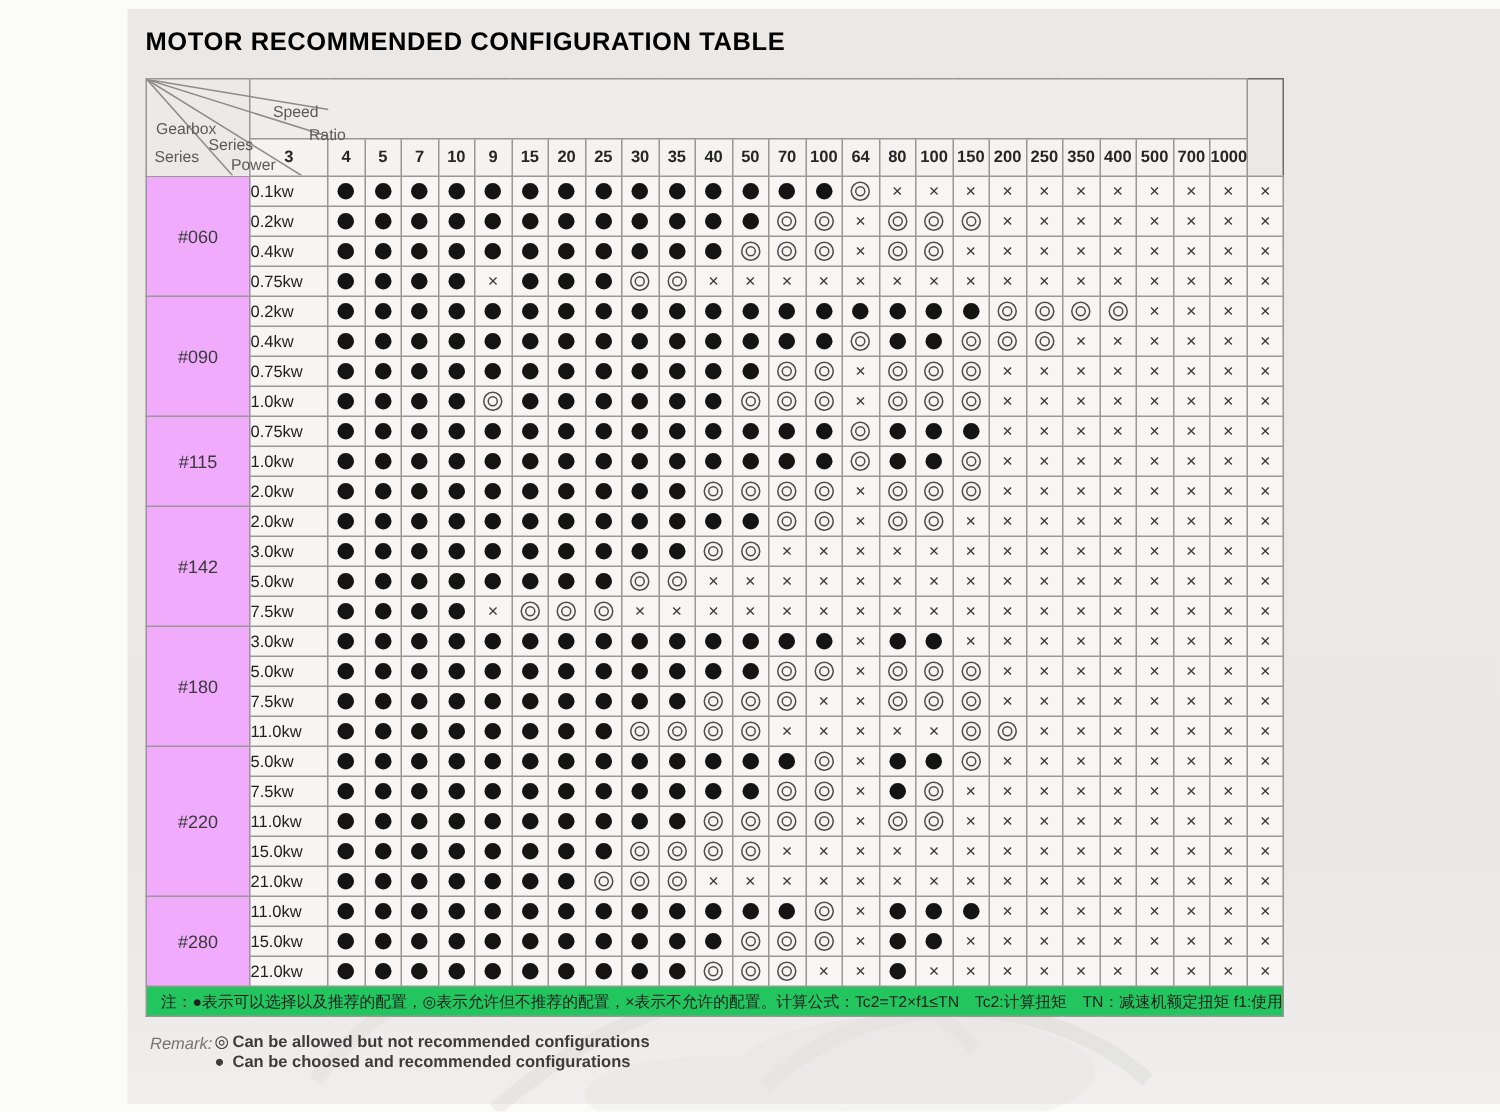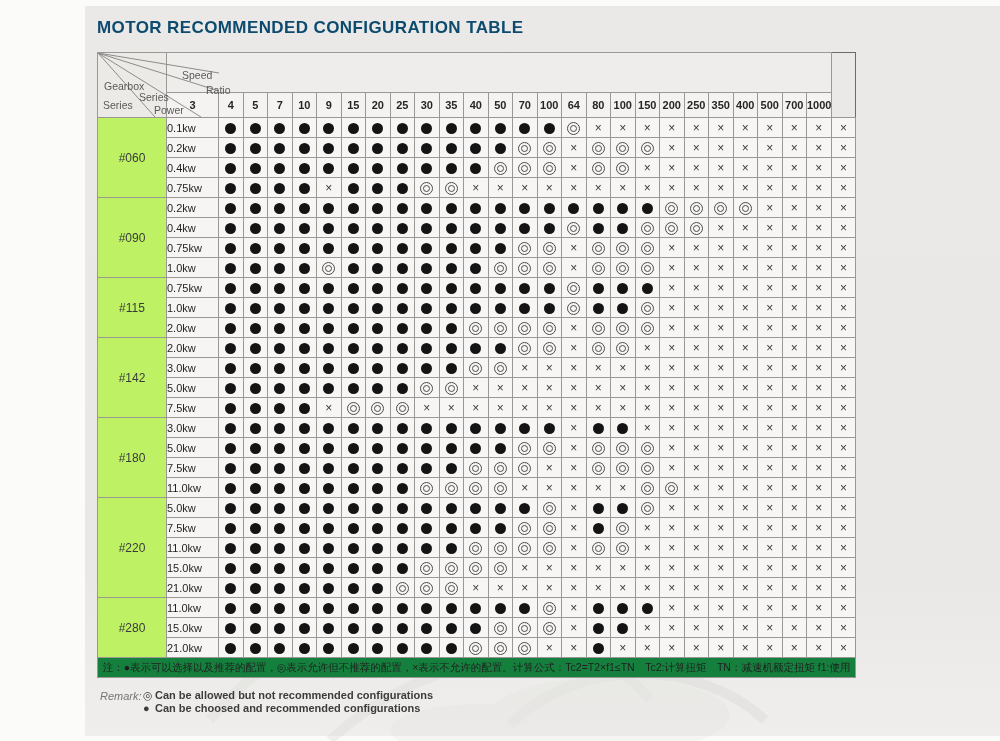--- a/index.html
+++ b/index.html
@@ -7,21 +7,21 @@
     width:1000px;height:741px;position:relative;overflow:hidden;
     background:#fbfbf9;
     font-family:"Liberation Sans","DejaVu Sans",sans-serif;
   }
   .panel{
     position:absolute;left:85px;top:6px;right:0;bottom:5px;
     background:linear-gradient(180deg,#eae9e7 0%,#e9e8e6 78%,#efeeec 100%);
   }
   .page-title{
     position:absolute;left:97px;top:18px;
-    font-size:17px;font-weight:bold;letter-spacing:.4px;color:#0c4a6e;
+    font-size:17px;font-weight:bold;letter-spacing:.4px;color:#000000;
   }
   
   table.cfg{
     position:absolute;left:97px;top:52px;width:758px;
     border-collapse:collapse;table-layout:fixed;
     border:1px solid #6d6b68;
   }
   table.cfg th, table.cfg td{border:1px solid #9a9894;padding:0;}
   th.corner{
     background:#eceae7;position:relative;height:64px;padding:0;
@@ -30,30 +30,30 @@
   .corner-lbl{
     position:absolute;font-size:10.5px;font-weight:400;color:#5a5a5a;
     white-space:nowrap;line-height:1;
   }
   th.strip{background:#eeedeb;height:38px;}
   th.num{
     background:#f4f3f1;height:24px;font-size:11px;font-weight:700;color:#262626;
     text-align:center;vertical-align:middle;
   }
   th.series{
-    background:#bef264;font-size:12px;font-weight:400;color:#3a3a3a;
+    background:#f0abfc;font-size:12px;font-weight:400;color:#3a3a3a;
     text-align:center;vertical-align:middle;
   }
   th.power{
     background:#f6f5f3;font-size:11px;font-weight:400;color:#1f1f1f;
     text-align:left;padding-right:5px;height:19px;white-space:nowrap;
   }
   td.cell{background:#f7f6f4;text-align:center;vertical-align:middle;height:19px;}
   td.note{
-    background:#15803d;height:19px;text-align:center;vertical-align:middle;
+    background:#22c55e;height:19px;text-align:right;vertical-align:middle;
     font-size:10.5px;color:#1f1f1f;white-space:nowrap;overflow:hidden;
   }
   
   .sym{display:inline-block;vertical-align:middle;}
   .dot{width:11px;height:11px;border-radius:50%;background:#141414;}
   .ring{width:11px;height:11px;border-radius:50%;border:1px solid #4c4c4c;position:relative;background:transparent;}
   .ring::after{content:"";position:absolute;left:2px;top:2px;right:2px;bottom:2px;border:1px solid #4c4c4c;border-radius:50%;}
   .cross{font-size:12px;color:#3b3b3b;line-height:1;}
   
   .remark{position:absolute;left:100px;top:689px;font-size:11px;}

